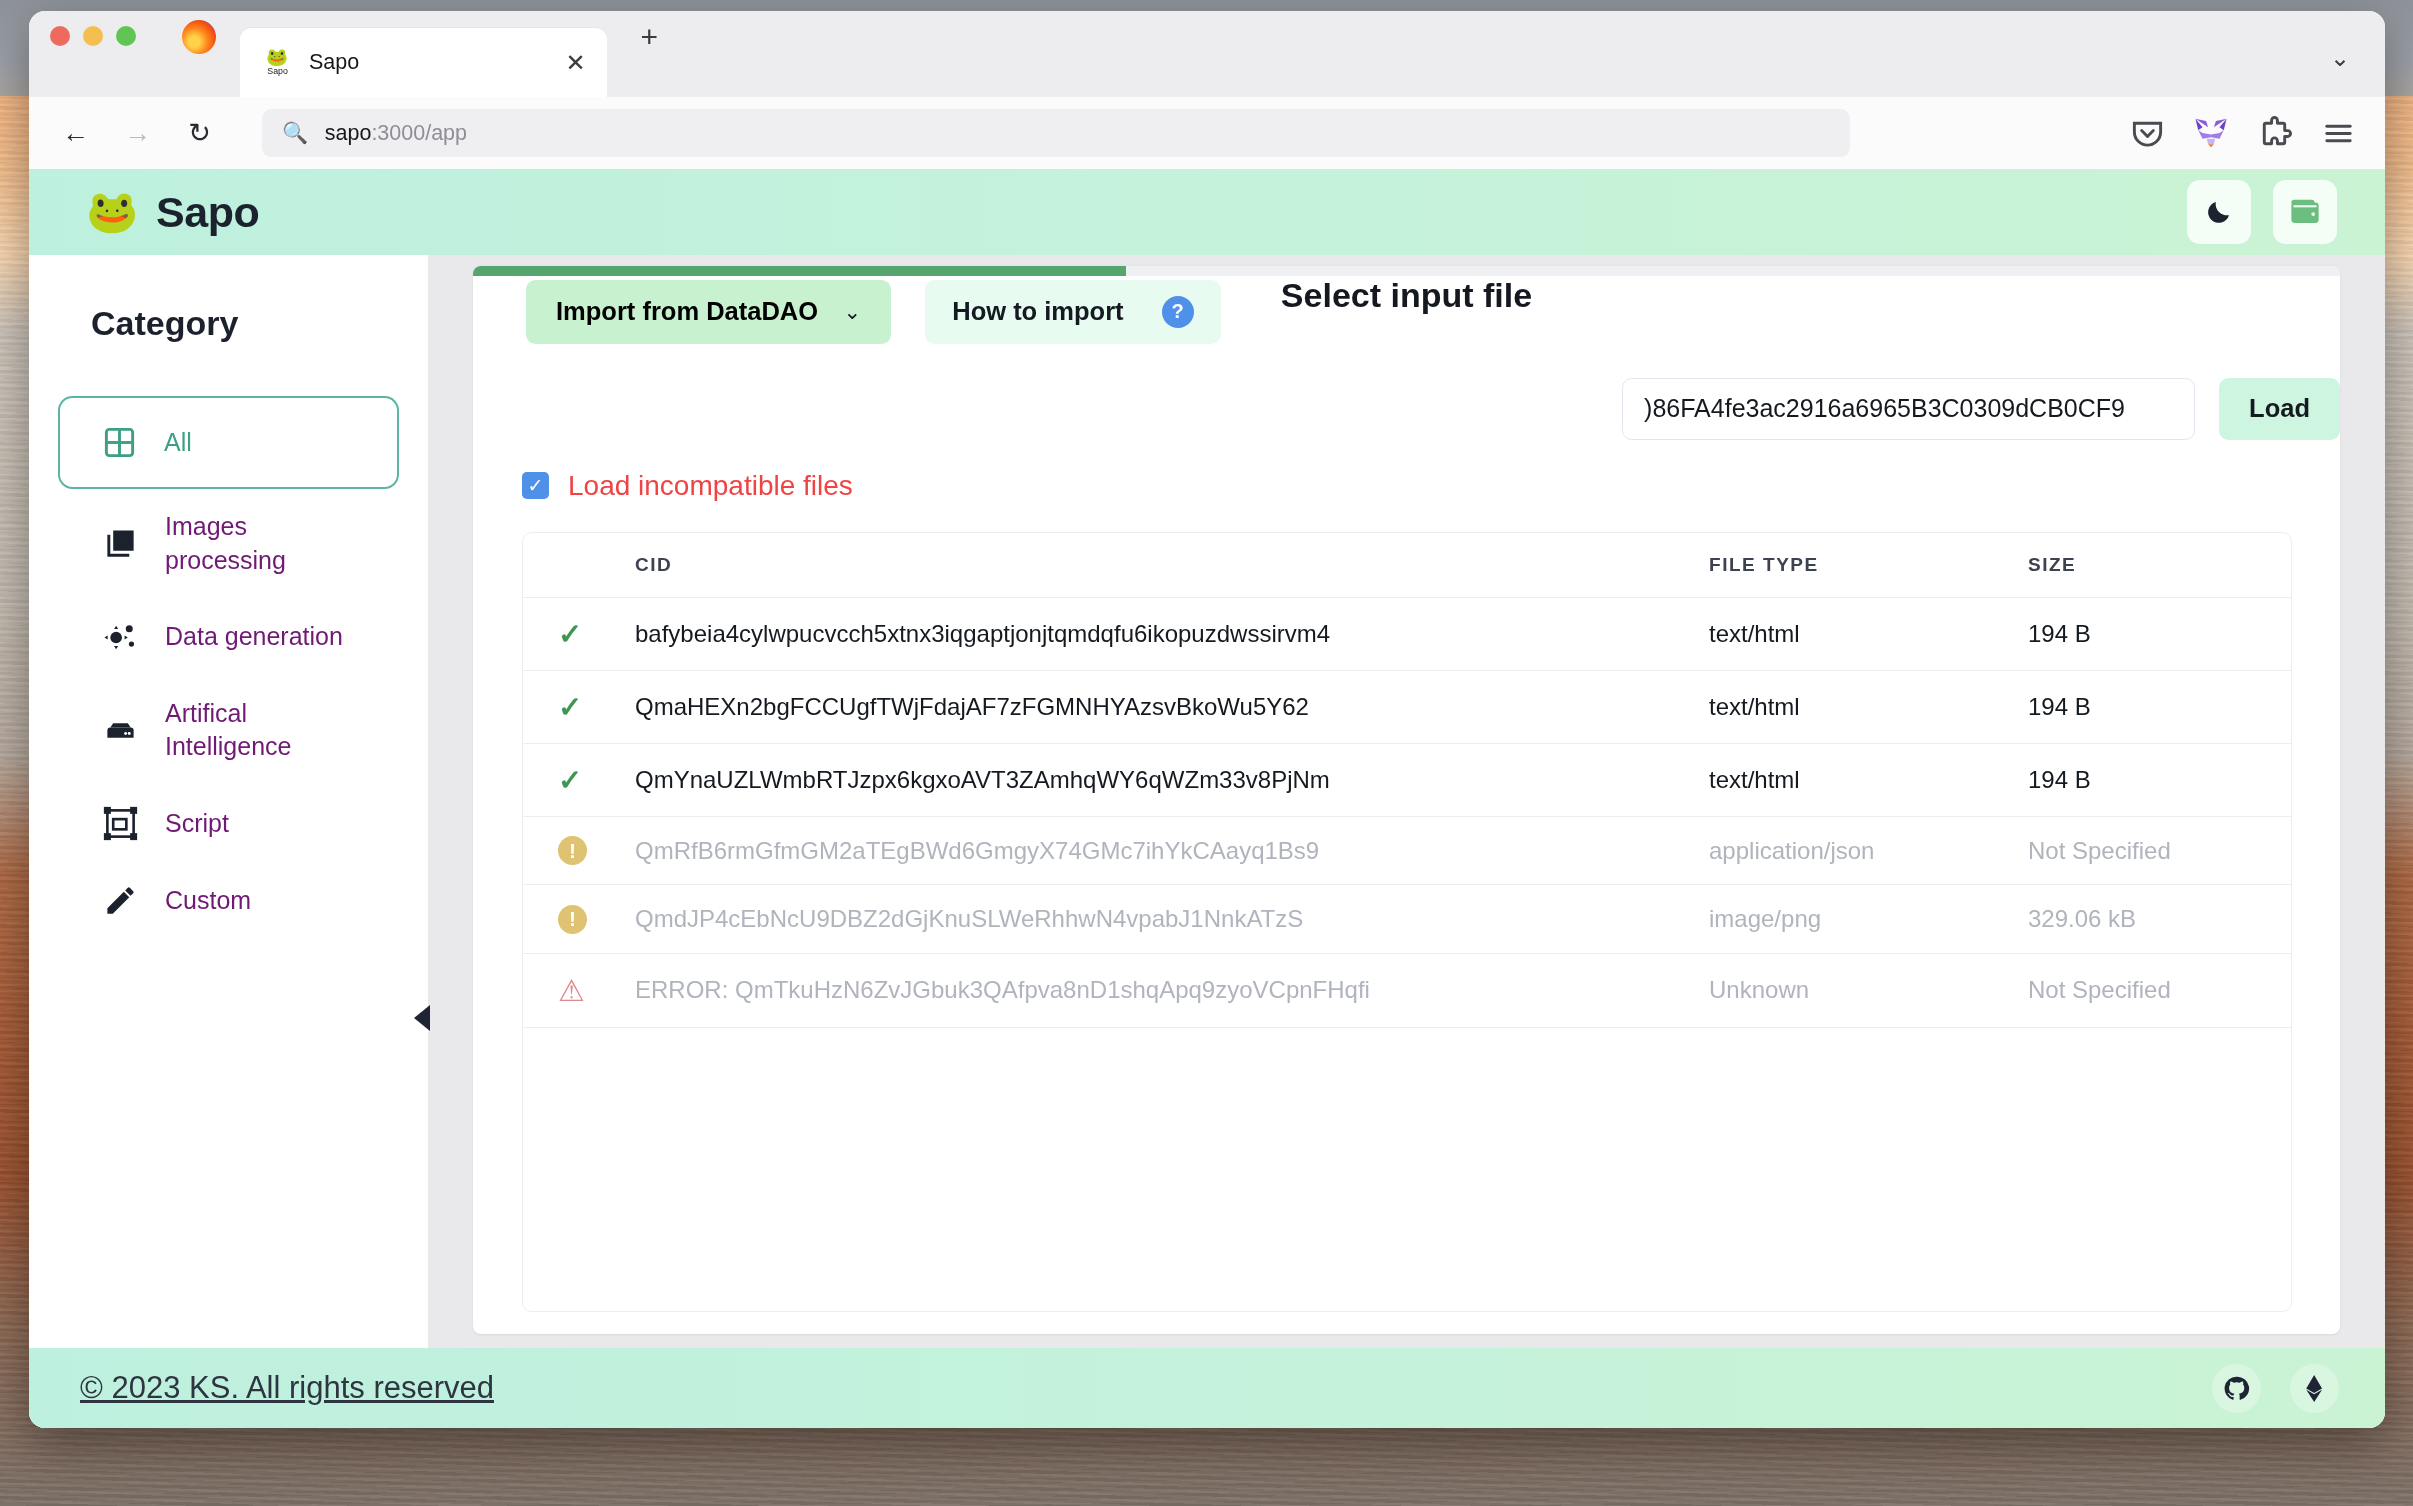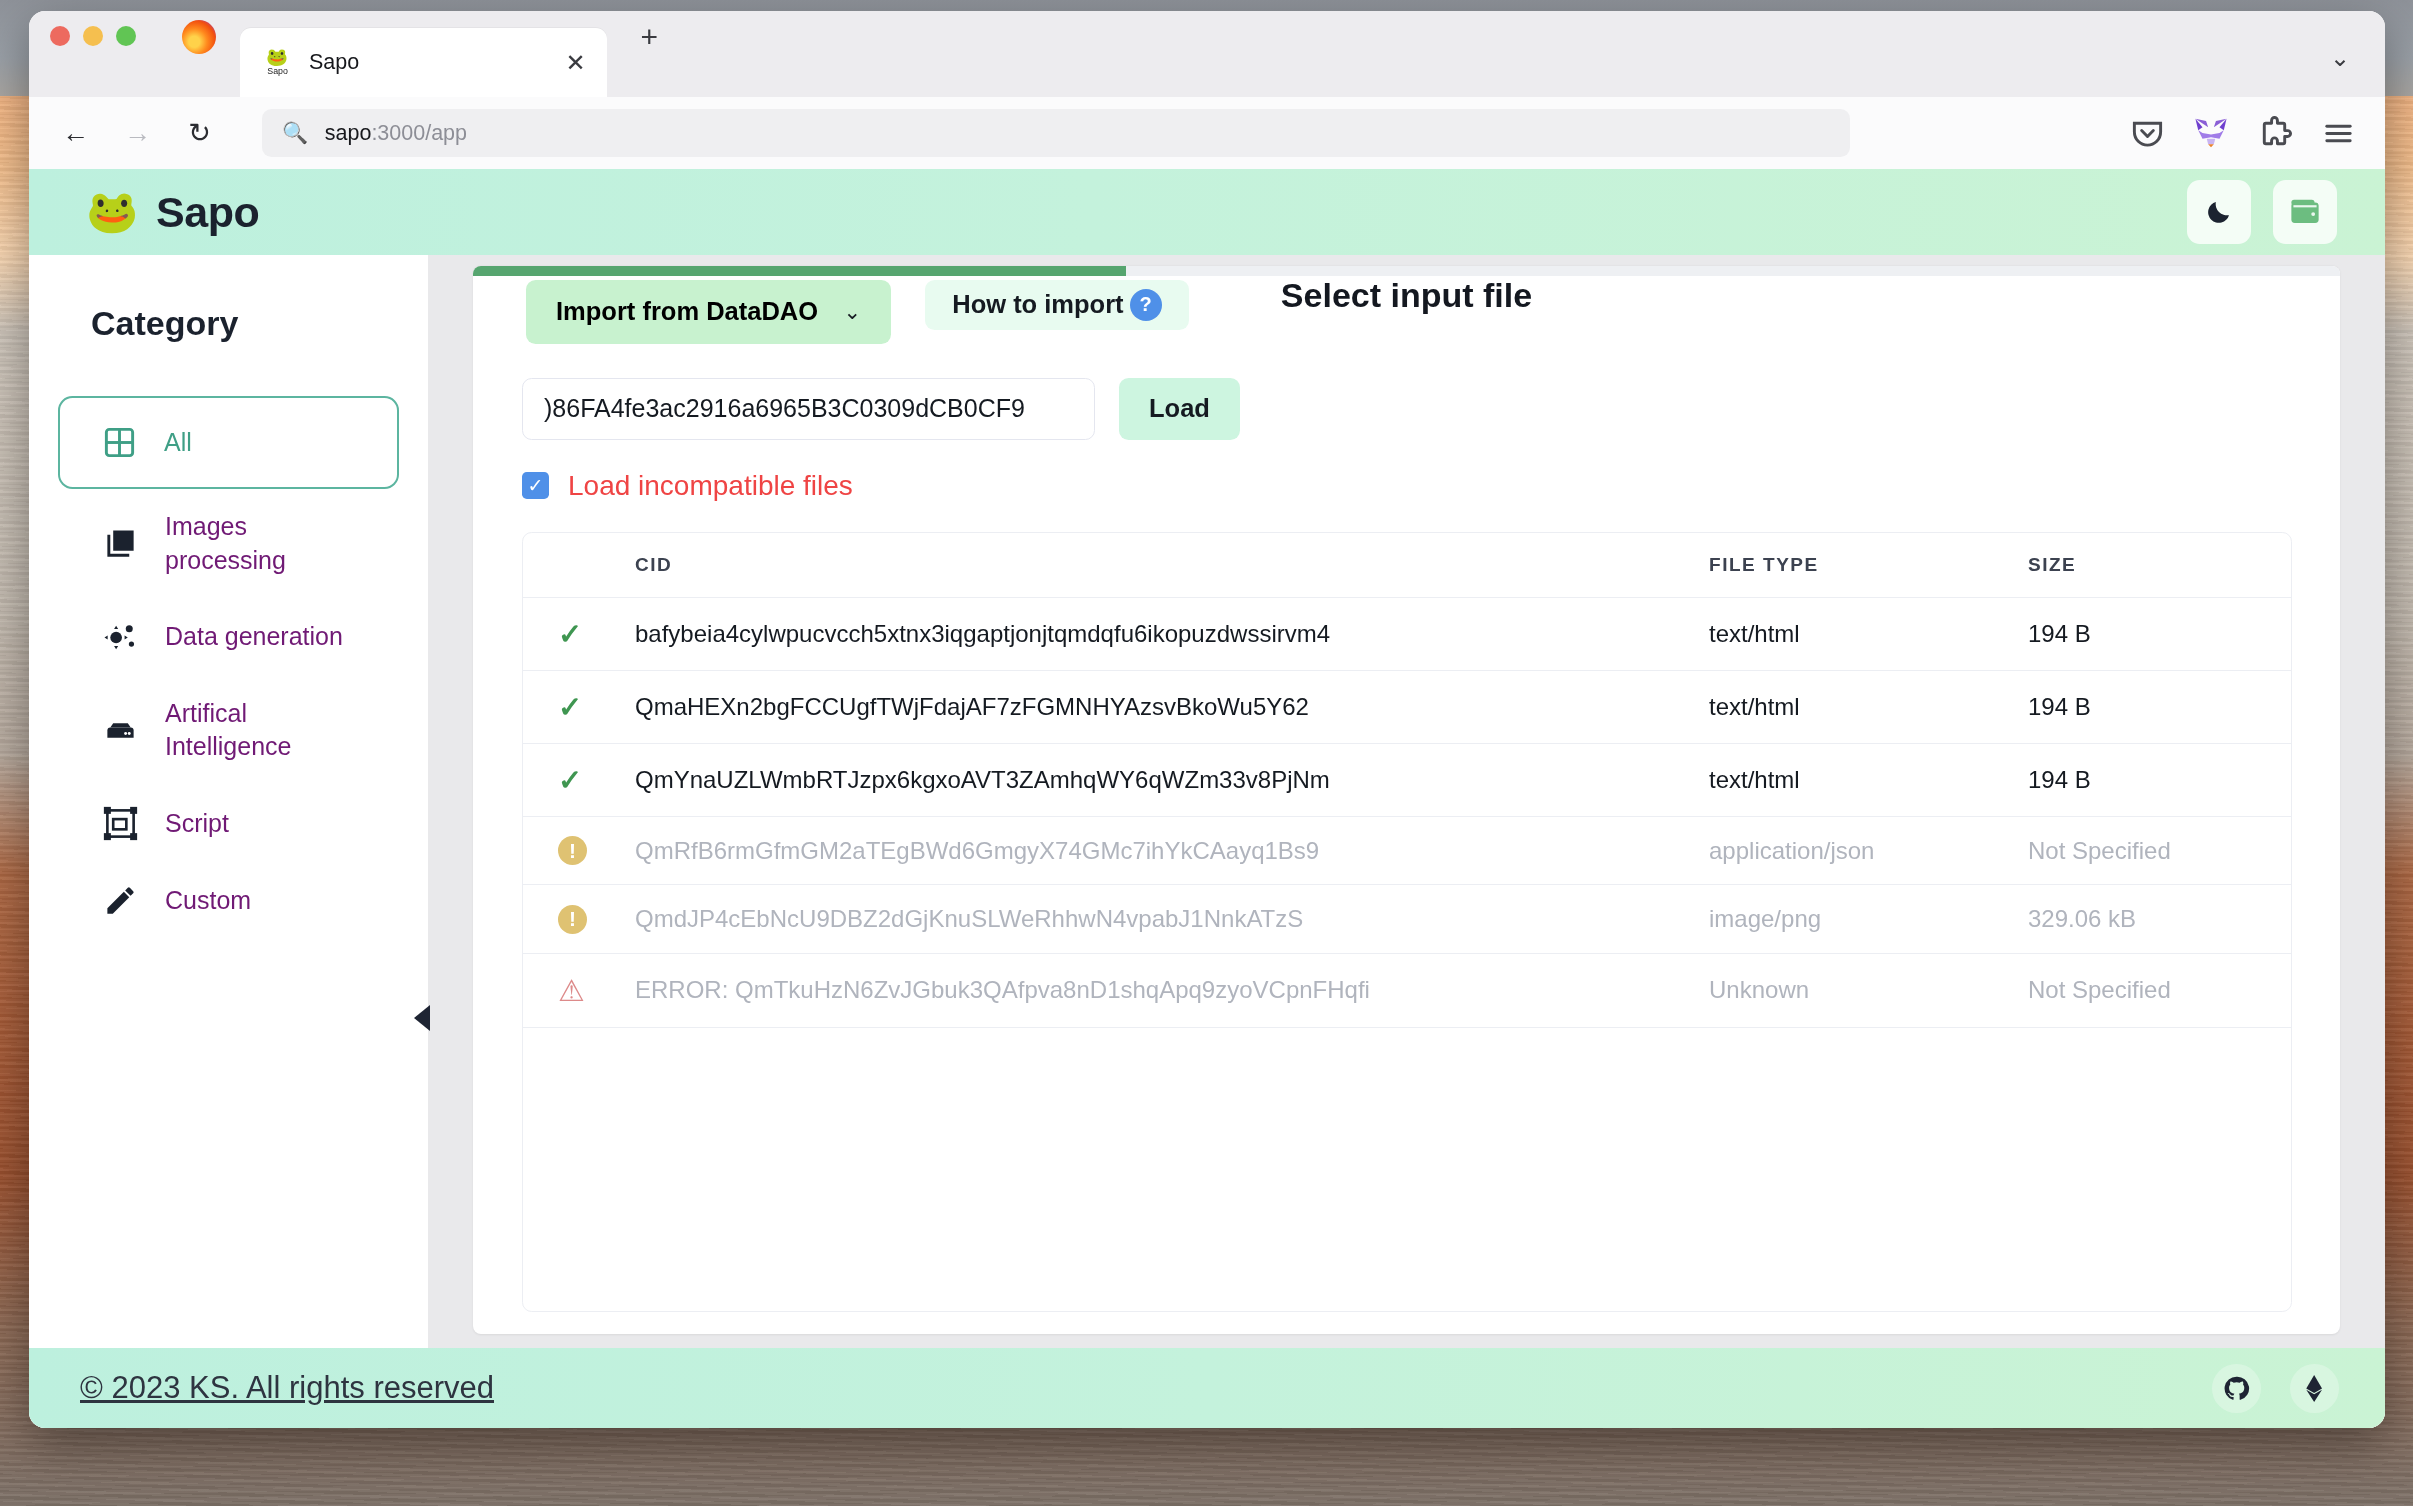--- a/index.html
+++ b/index.html
@@ -126,29 +126,29 @@
     text-align:center; font-size:34px; font-weight:bold; color:#141820;
   }
   .toolrow{ display:flex; gap:34px; padding:0 0 0 53px; margin-top:-35px; }
   .importbtn{
     background:#c8f2cf; border-radius:9.6px; height:64px; padding:0 30px;
     display:flex; align-items:center; gap:25.5px;
   }
   .importbtn .lbl{ font-size:25.5px; font-weight:bold; color:#000000; }
   .importbtn .cv{ font-size:21px; color:#151a21; }
   .howbtn{
-    background:#e8fbf0; border-radius:9.6px; height:50px; padding:0 27px;
-    display:flex; align-items:center; gap:6px;
+    background:#e8fbf0; border-radius:9.6px; height:64px; padding:0 27px;
+    display:flex; align-items:center; gap:38px;
   }
   .howbtn .lbl{ font-size:25.5px; font-weight:bold; color:#151a21; }
   .qmark{
     width:32px; height:32px; border-radius:50%; background:#4f90e8; color:#fff;
     font-size:20px; font-weight:bold; display:flex; align-items:center; justify-content:center;
   }
-  .inputrow{ display:flex; gap:24px; padding-left:49px; margin-top:34px; align-items:center; }
+  .inputrow{ display:flex; gap:24px; padding-left:49px; margin-top:34px; align-items:center;justify-content:flex-end; }
   .cidinput{
     width:573px; height:62px; border:1.6px solid #e4e6ef; border-radius:9.6px;
     display:flex; align-items:center; padding:0 21px; font-size:25px; color:#151a21;
     overflow:hidden; white-space:nowrap;
   }
   .loadbtn{
     background:#cdf5e0; border-radius:9.6px; height:62px; padding:0 30px;
     display:flex; align-items:center; font-size:25.5px; font-weight:bold; color:#151a21;
   }
   .chkrow{ display:flex; align-items:center; gap:19px; padding-left:49px; margin-top:30px; }

